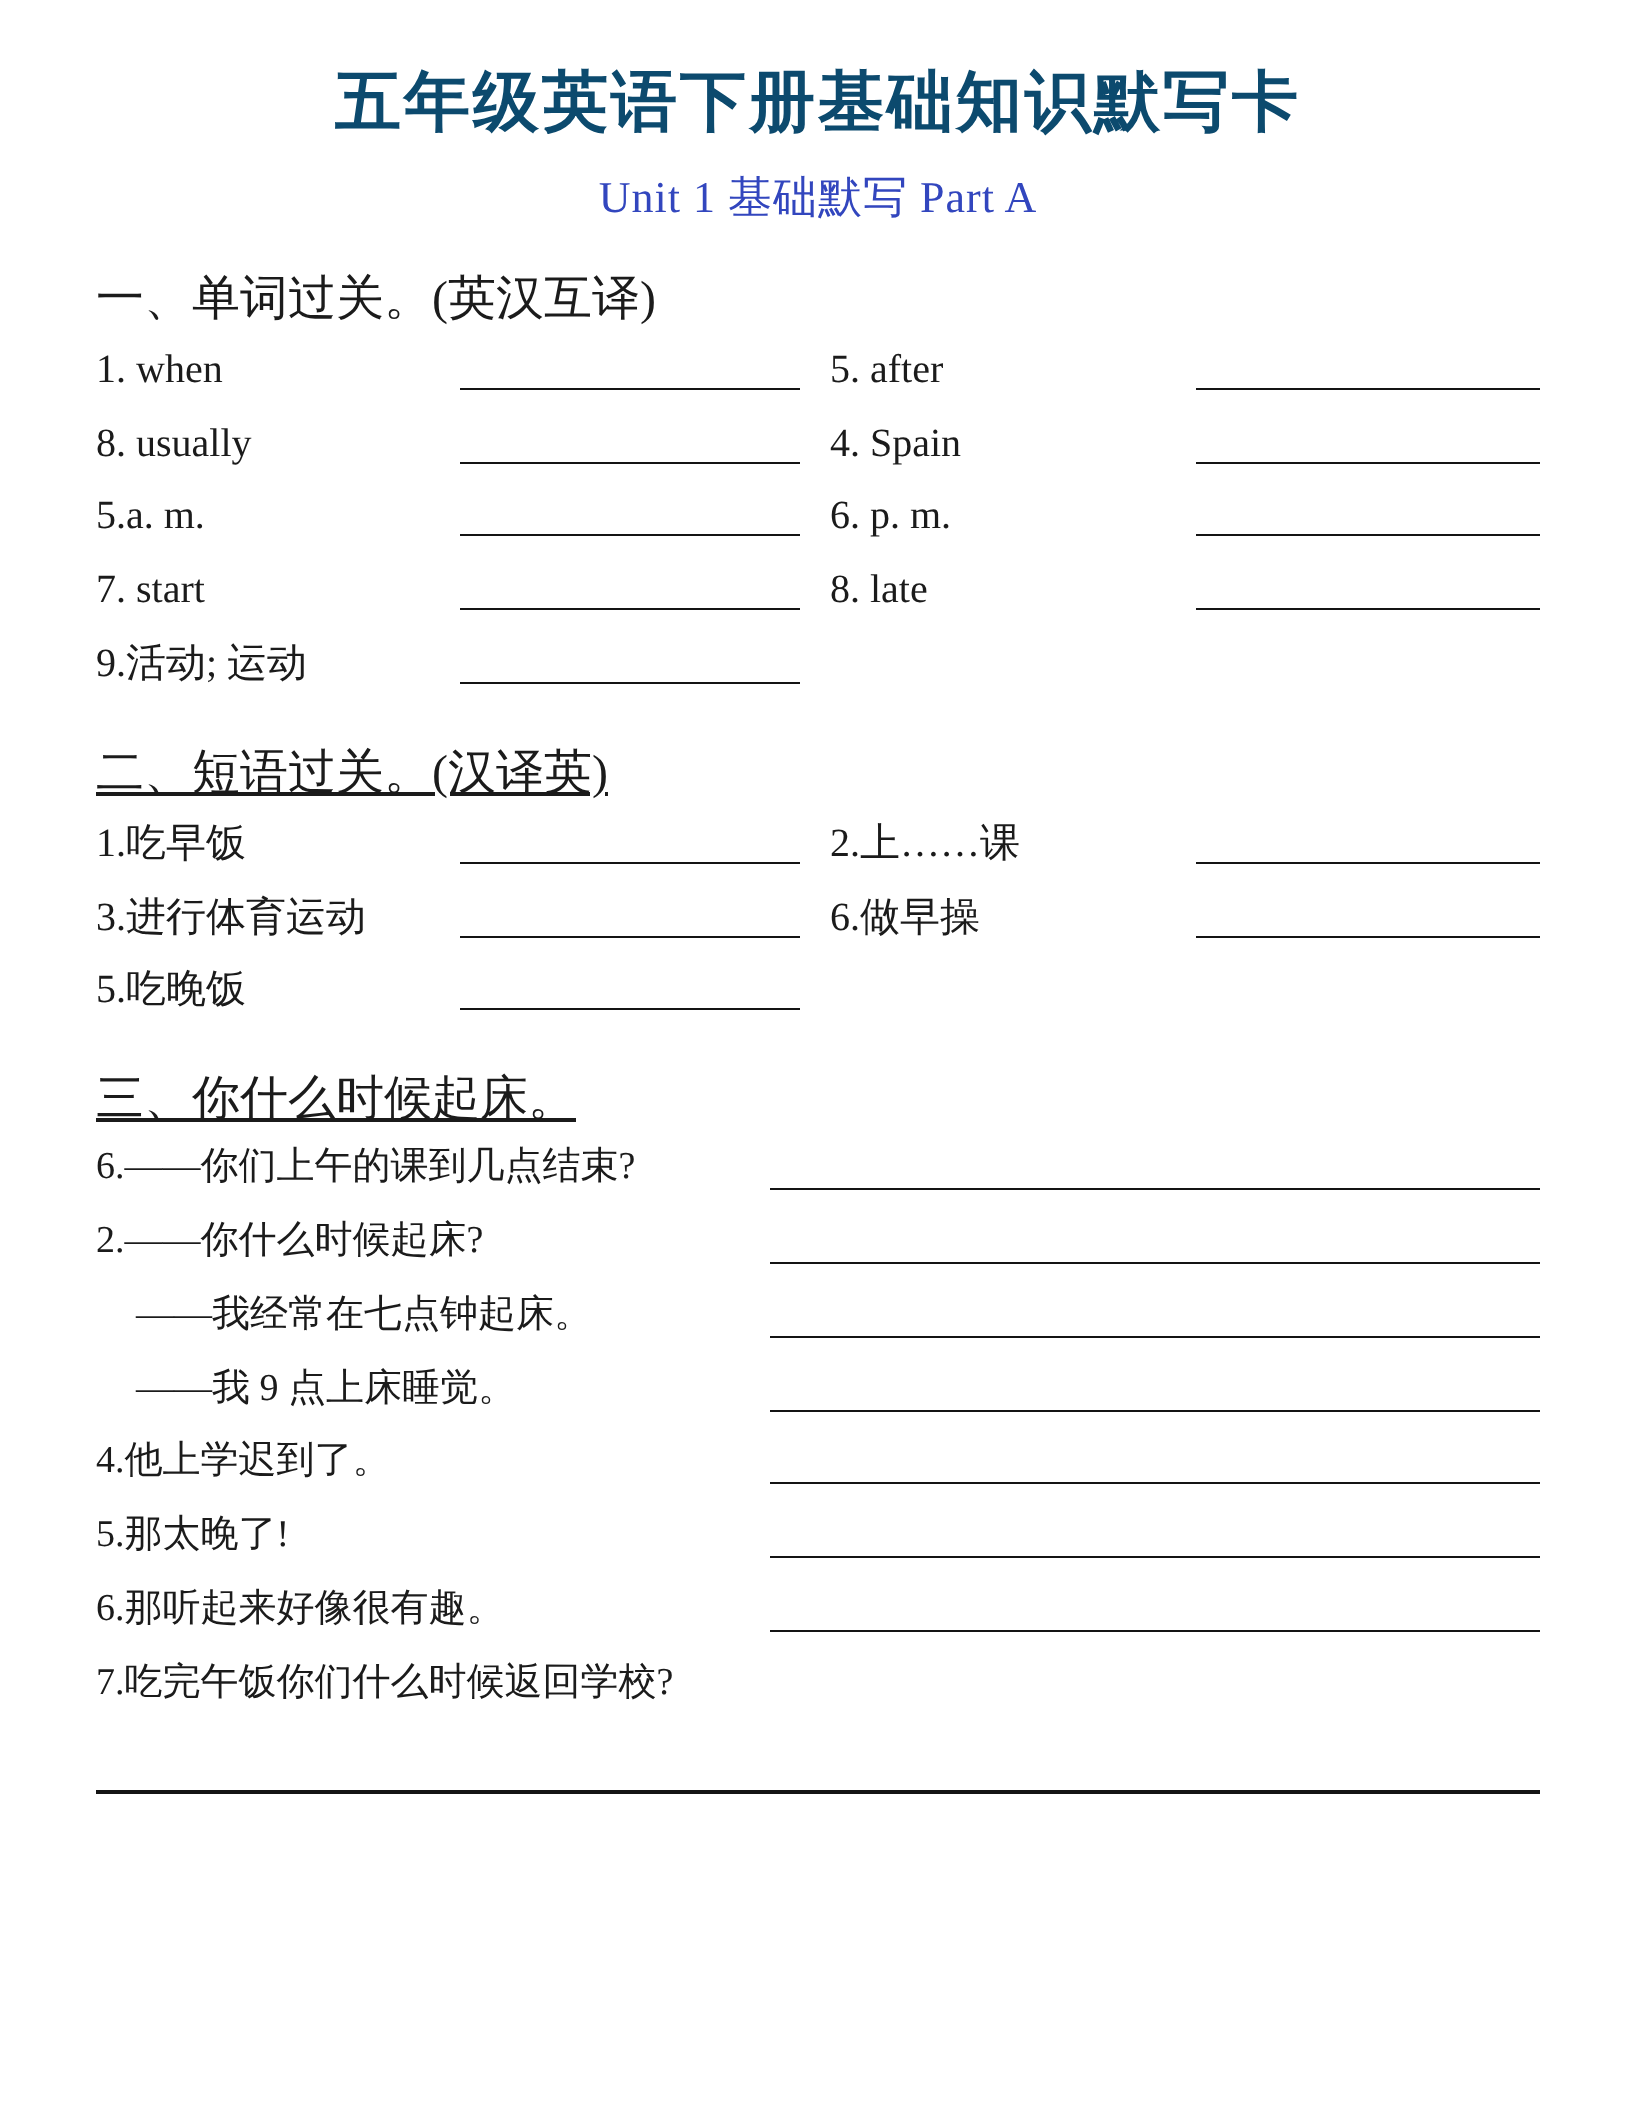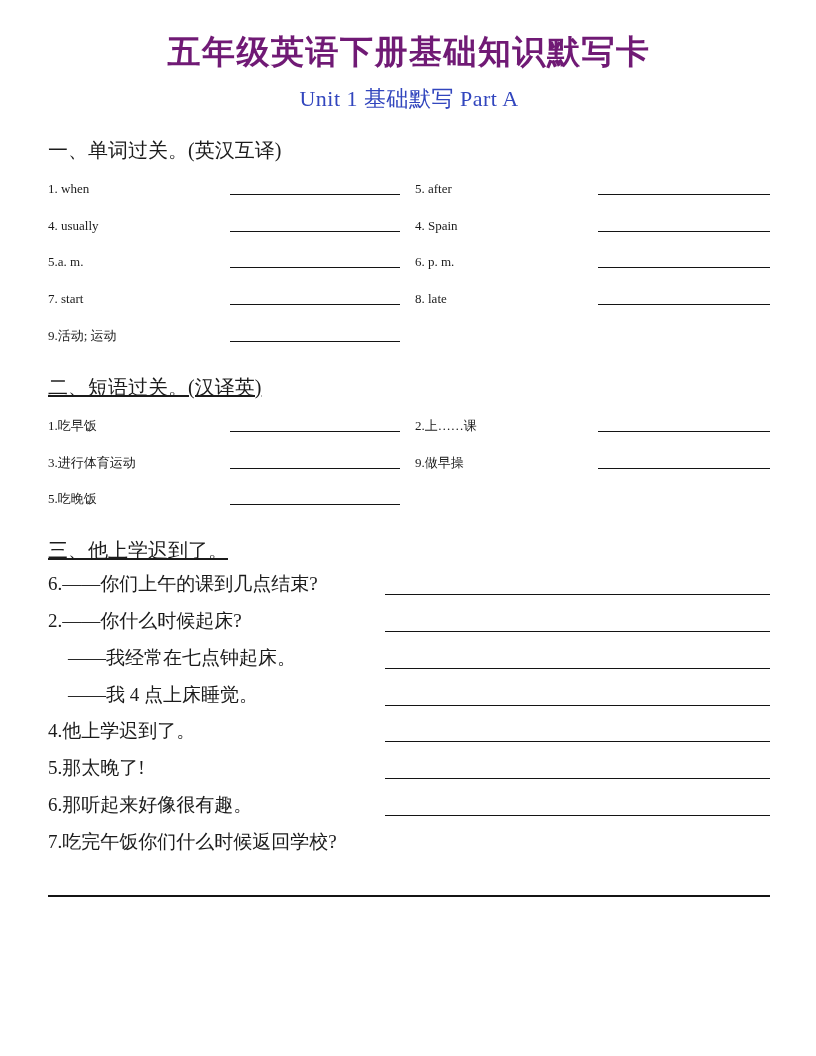--- a/index.html
+++ b/index.html
@@ -20,51 +20,51 @@
     height: 1056px;
     padding: 0 46px 0 48px;
   }
   .doc-title {
     margin-top: 30px;
     text-align: center;
     font-size: 33px;
     line-height: 44px;
     letter-spacing: 1.5px;
     font-weight: 600;
-    color: #701a75;
+    color: #0c4a6e;
     white-space: nowrap;
   }
   .doc-subtitle {
     margin-top: 10px;
     text-align: center;
     font-size: 22px;
     line-height: 30px;
     letter-spacing: 0.5px;
     white-space: nowrap;
     font-family: Liberation Serif, serif;
   }
   .sec-heading {
-    font-size: 20px;
+    font-size: 24px;
     line-height: 28px;
     height: 28px;
     white-space: nowrap;
   }
   .sec-heading.first { margin-top: 22px; }
   .sec-heading.later { margin-top: 25px; text-decoration: underline; }
 
   
   .wrow {
     display: flex;
     align-items: flex-end;
     height: 36.8px;
     box-sizing: border-box;
     padding-bottom: 6px;
   }
   .wlabel {
-    font-size: 13px;
+    font-size: 20px;
     line-height: 1;
     white-space: nowrap;
     overflow: visible;
     margin-top: 17px;
   }
   .wlabel.left  { width: 182px; }
   .wlabel.right { width: 183px; }
   .wspacer { width: 15px; }
   .blank {
     height: 0;
@@ -113,21 +113,21 @@
   <div class="sec-heading first">一、单词过关。(英汉互译)</div>
 
   <div class="wrow">
     <span class="wlabel left">1. when</span>
     <span class="blank left"></span>
     <span class="wspacer"></span>
     <span class="wlabel right">5. after</span>
     <span class="blank right"></span>
   </div>
   <div class="wrow">
-    <span class="wlabel left">4. usually</span>
+    <span class="wlabel left">8. usually</span>
     <span class="blank left"></span>
     <span class="wspacer"></span>
     <span class="wlabel right">4. Spain</span>
     <span class="blank right"></span>
   </div>
   <div class="wrow">
     <span class="wlabel left">5.a. m.</span>
     <span class="blank left"></span>
     <span class="wspacer"></span>
     <span class="wlabel right">6. p. m.</span>
@@ -151,44 +151,44 @@
     <span class="wlabel left">1.吃早饭</span>
     <span class="blank left"></span>
     <span class="wspacer"></span>
     <span class="wlabel right">2.上……课</span>
     <span class="blank right"></span>
   </div>
   <div class="wrow">
     <span class="wlabel left">3.进行体育运动</span>
     <span class="blank left"></span>
     <span class="wspacer"></span>
-    <span class="wlabel right">9.做早操</span>
+    <span class="wlabel right">6.做早操</span>
     <span class="blank right"></span>
   </div>
   <div class="wrow">
     <span class="wlabel left">5.吃晚饭</span>
     <span class="blank left"></span>
   </div>
 
-  <div class="sec-heading later">三、他上学迟到了。</div>
+  <div class="sec-heading later">三、你什么时候起床。</div>
 
   <div class="titem">
     <span class="ttext">6.——你们上午的课到几点结束?</span>
     <span class="tblank"></span>
   </div>
   <div class="titem">
     <span class="ttext">2.——你什么时候起床?</span>
     <span class="tblank"></span>
   </div>
   <div class="titem indent">
     <span class="ttext">——我经常在七点钟起床。</span>
     <span class="tblank"></span>
   </div>
   <div class="titem indent">
-    <span class="ttext">——我 4 点上床睡觉。</span>
+    <span class="ttext">——我 9 点上床睡觉。</span>
     <span class="tblank"></span>
   </div>
   <div class="titem">
     <span class="ttext">4.他上学迟到了。</span>
     <span class="tblank"></span>
   </div>
   <div class="titem">
     <span class="ttext">5.那太晚了!</span>
     <span class="tblank"></span>
   </div>

